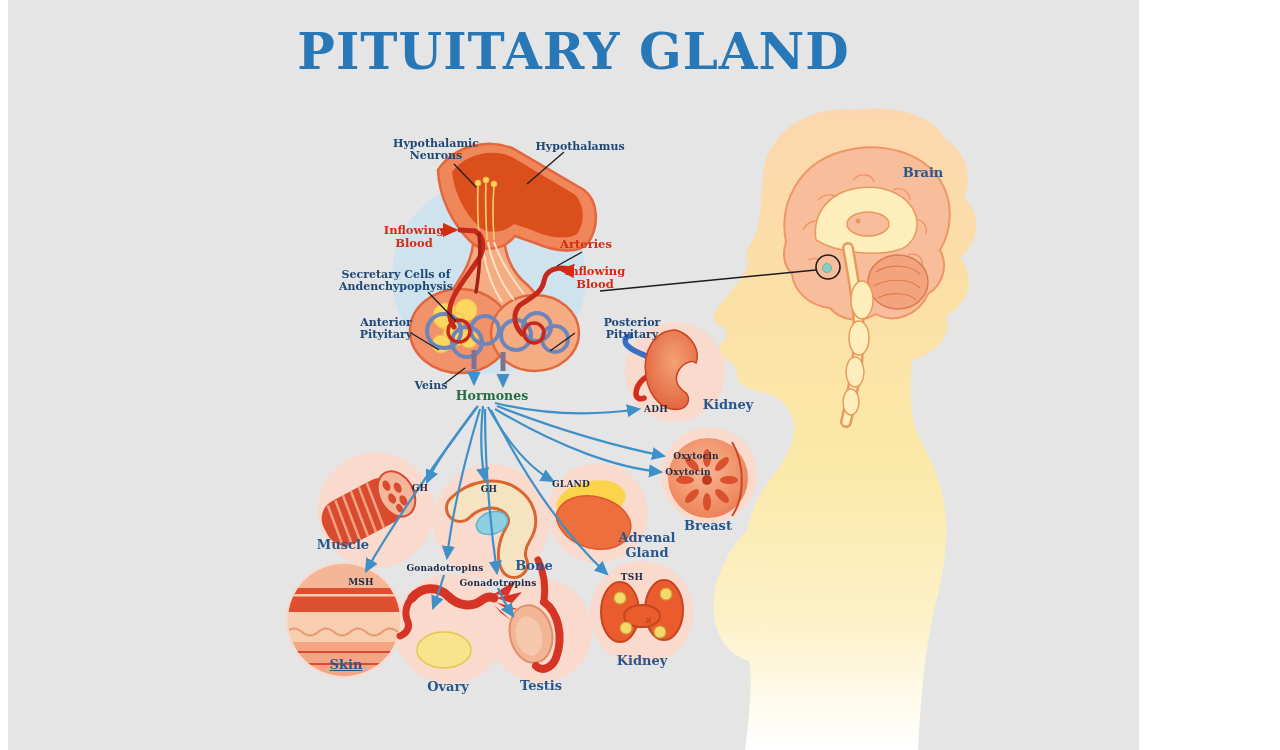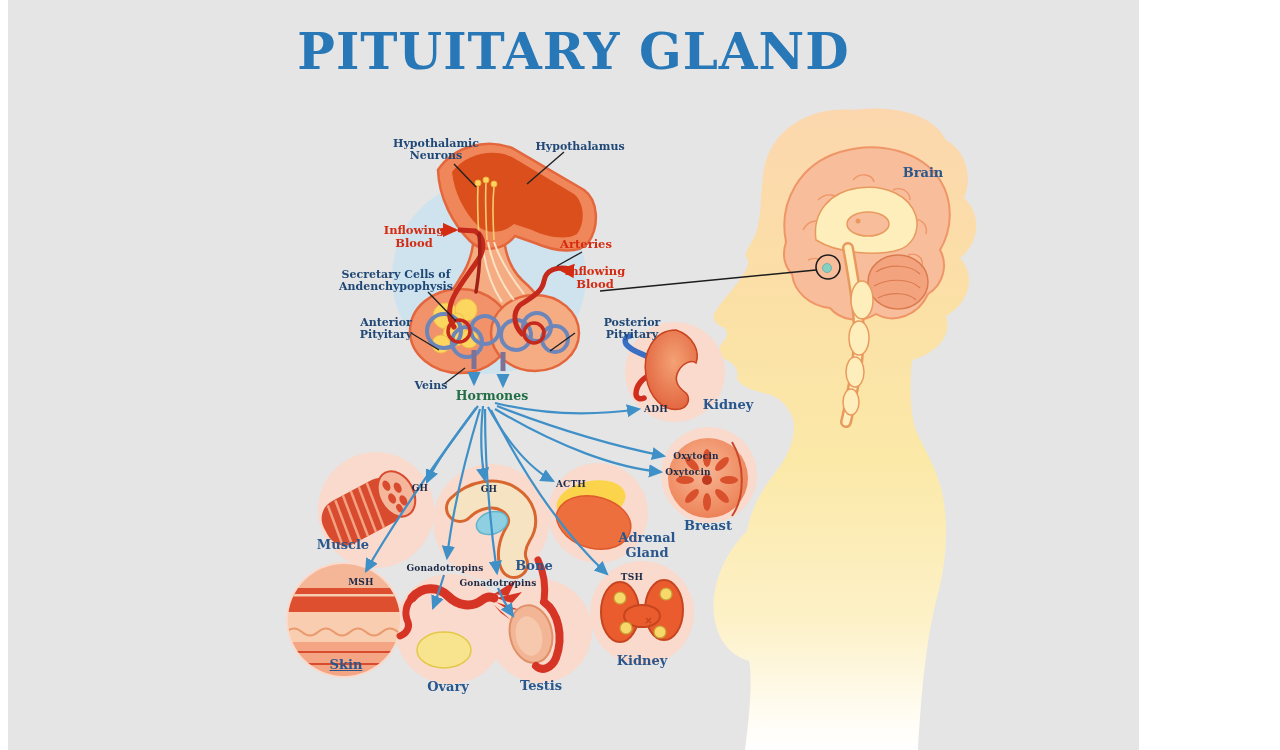--- a/index.html
+++ b/index.html
@@ -333,21 +333,21 @@
 <div class="lbl organ" style="left:335px;top:538px;">Muscle</div>
 <div class="lbl organ" style="left:526px;top:559px;">Bone</div>
 <div class="lbl organ" style="left:639px;top:531px;width:58px;">Adrenal Gland</div>
 <div class="lbl organ" style="left:338px;top:658px;text-decoration:underline;">Skin</div>
 <div class="lbl organ" style="left:440px;top:680px;">Ovary</div>
 <div class="lbl organ" style="left:533px;top:679px;">Testis</div>
 <div class="lbl organ" style="left:634px;top:654px;">Kidney</div>
 
 <div class="lbl tag" style="left:412px;top:483px;">GH</div>
 <div class="lbl tag" style="left:481px;top:484px;">GH</div>
-<div class="lbl tag" style="left:563px;top:479px;">ACTH</div>
+<div class="lbl tag" style="left:563px;top:479px;">GLAND</div>
 <div class="lbl tag" style="left:648px;top:404px;">ADH</div>
 <div class="lbl tag" style="left:688px;top:451px;">Oxytocin</div>
 <div class="lbl tag" style="left:680px;top:467px;">Oxytocin</div>
 <div class="lbl tag" style="left:353px;top:577px;">MSH</div>
 <div class="lbl tag" style="left:437px;top:563px;">Gonadotropins</div>
 <div class="lbl tag" style="left:490px;top:578px;">Gonadotropins</div>
 <div class="lbl tag" style="left:624px;top:572px;">TSH</div>
 
 </div>
 

